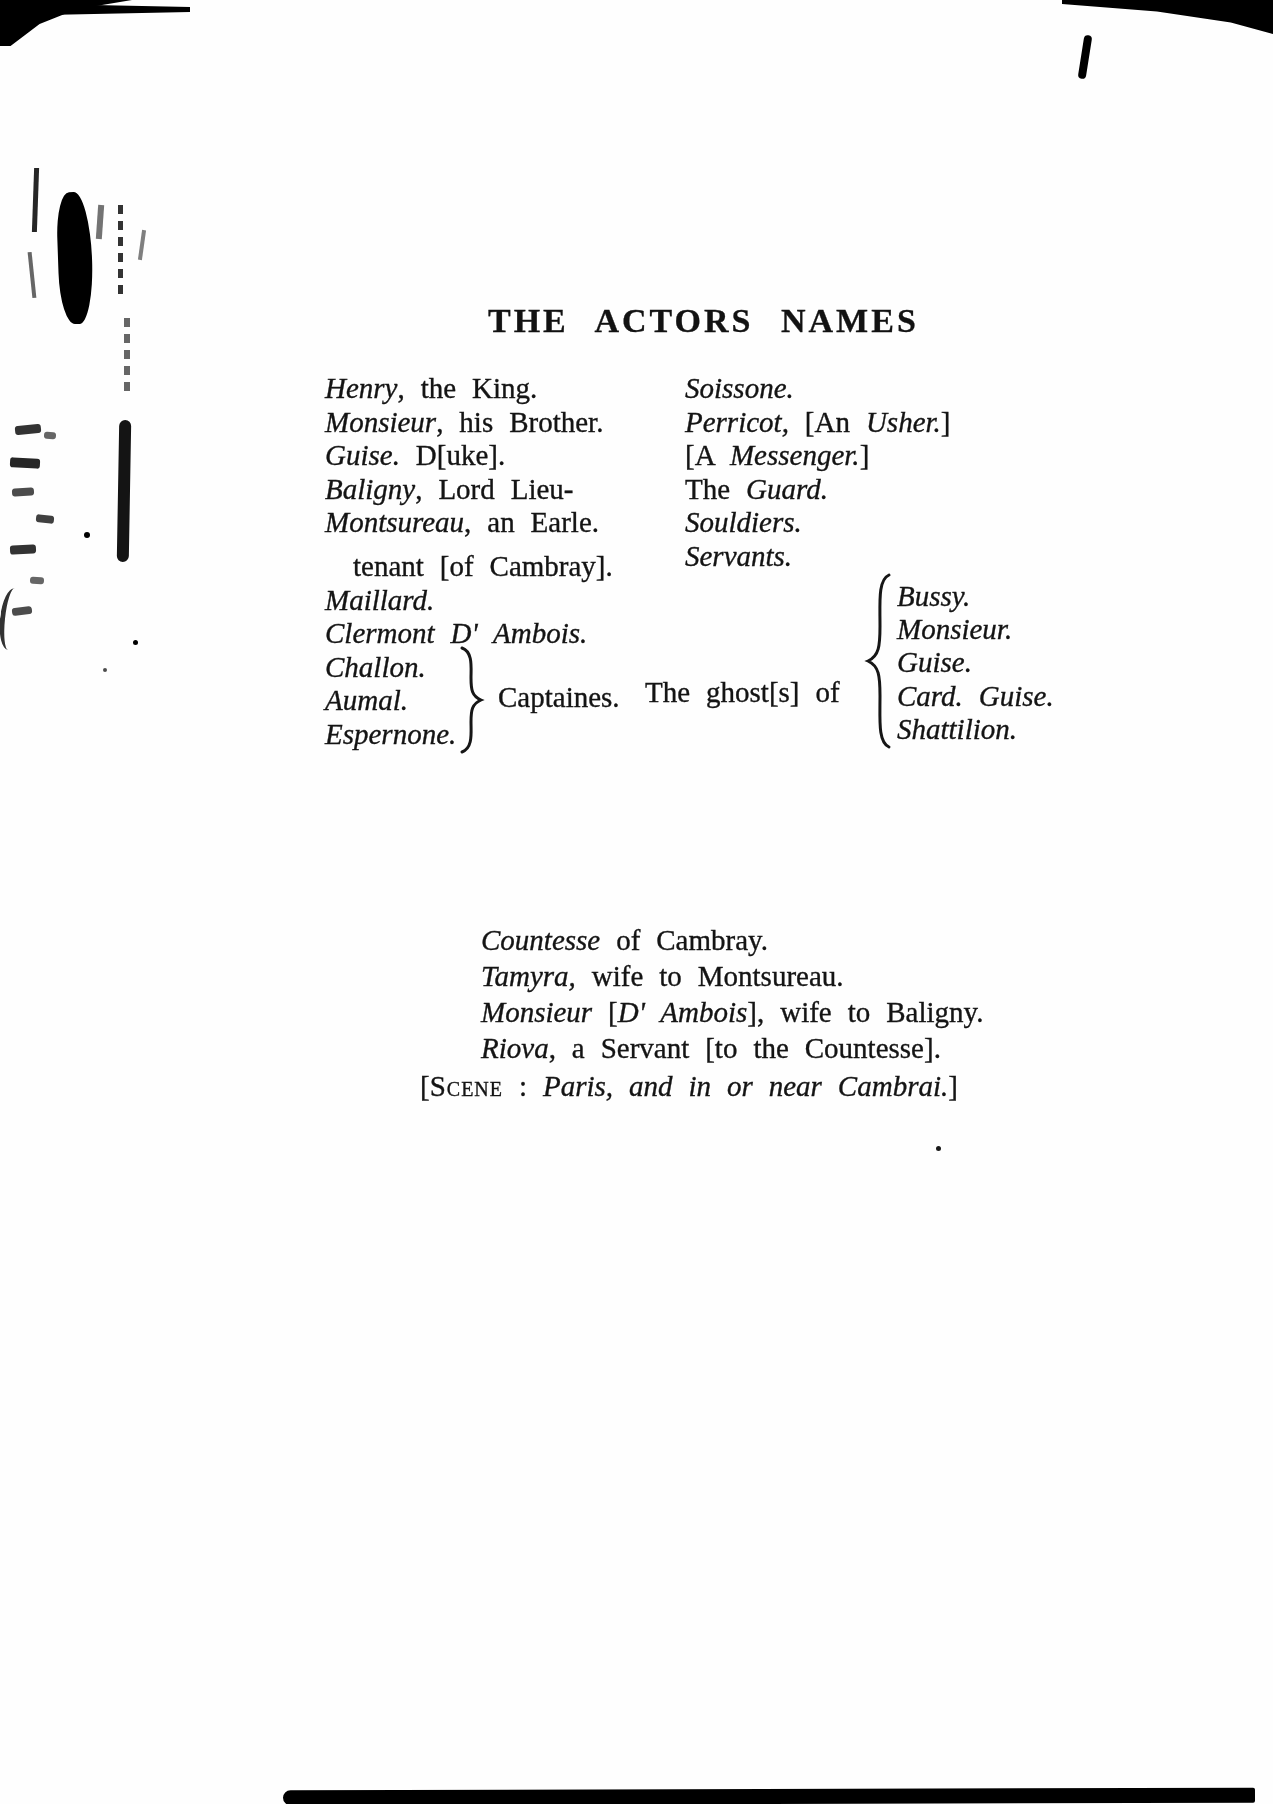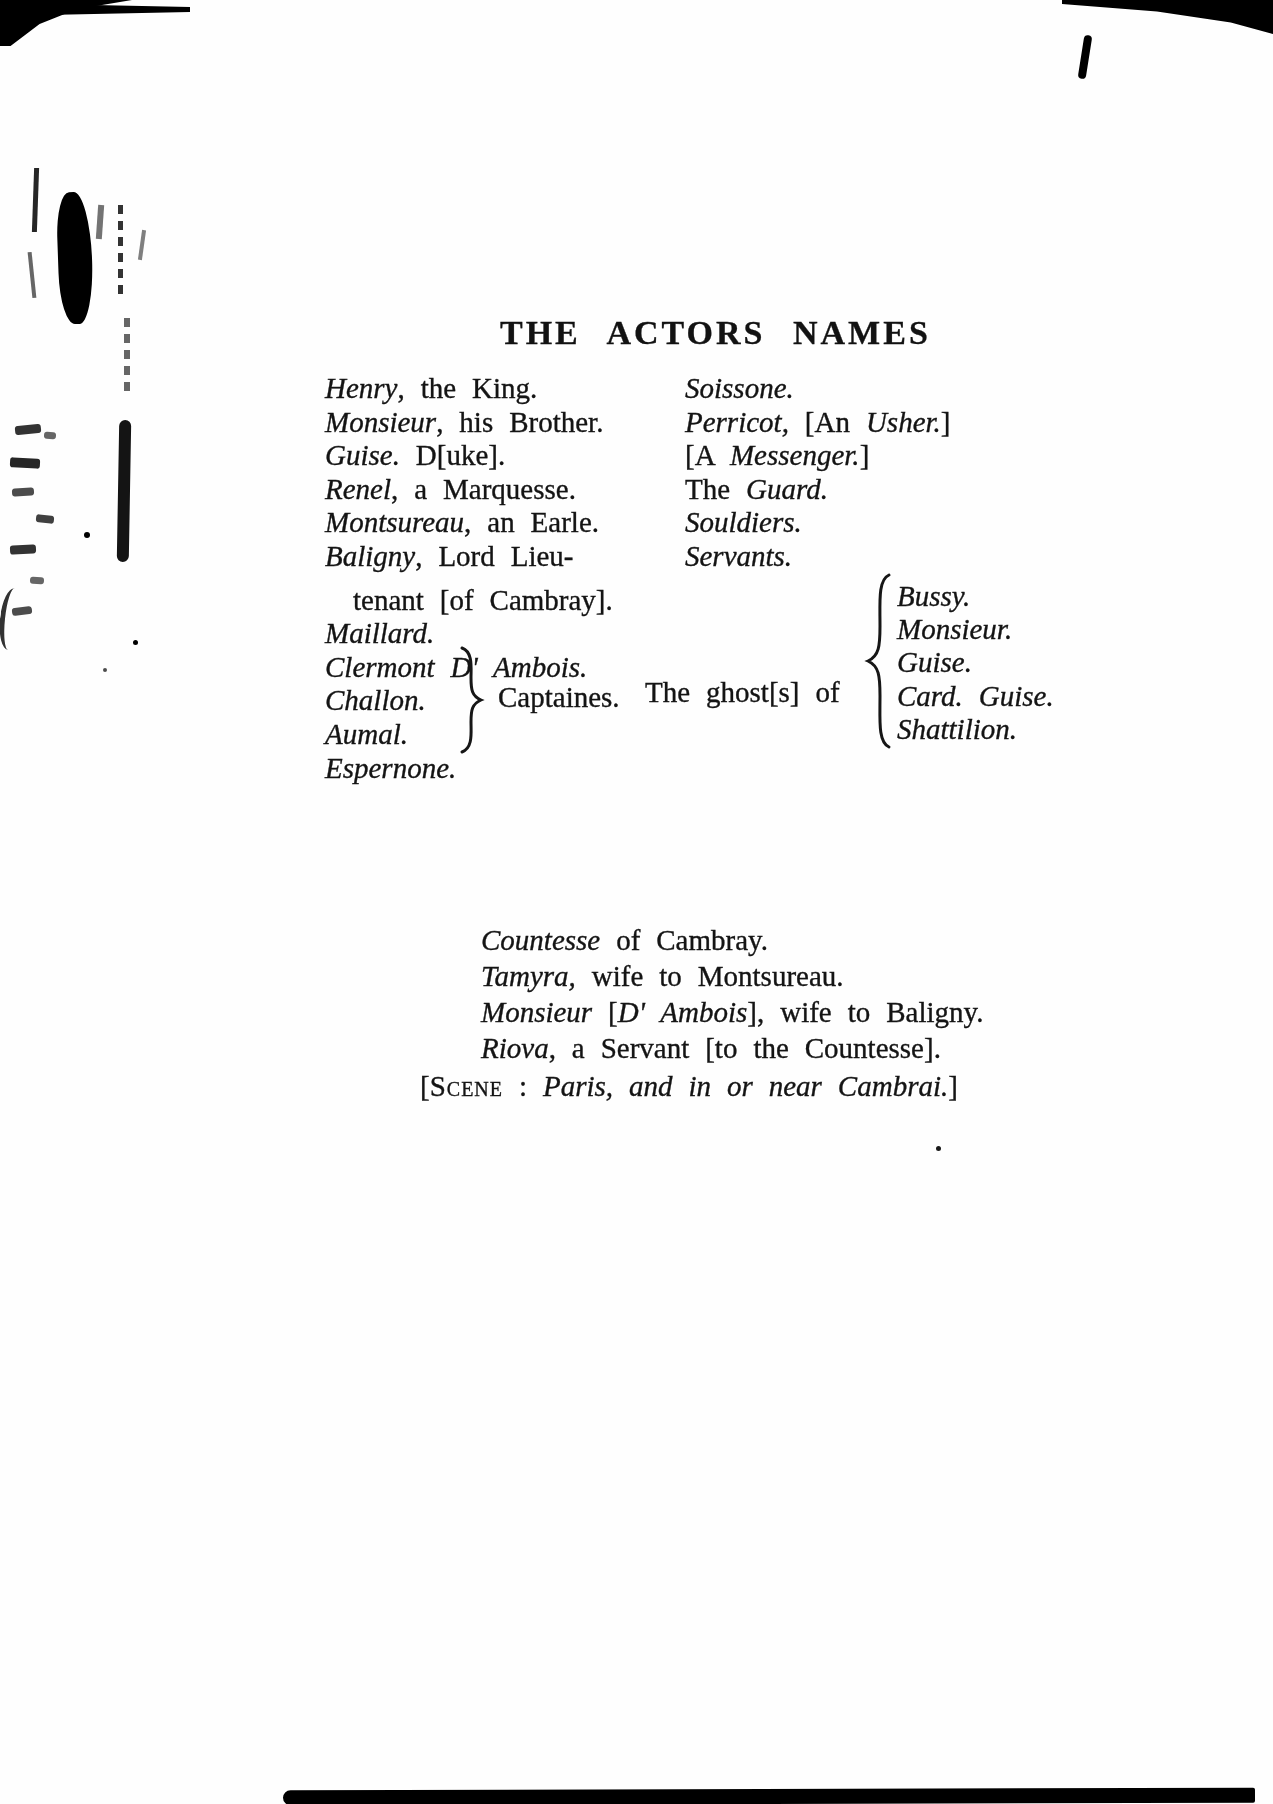--- a/index.html
+++ b/index.html
@@ -6,21 +6,21 @@
   html,body{margin:0;padding:0;}
   body{
     width:1273px;height:1804px;position:relative;overflow:hidden;
     background:#fefefe;
     font-family:"Liberation Serif","DejaVu Serif",serif;
     color:#141414;
   }
   .page{position:absolute;inset:0;}
   
   .title{
-    position:absolute;left:484px;top:298px;margin:16px;
+    position:absolute;left:484px;top:298px;margin:4px;
     font-size:34px;font-weight:700;letter-spacing:3px;word-spacing:16px;
     white-space:nowrap;color:#121212;
     -webkit-text-stroke:0.3px #111;
   }
   .textline{
     font-size:29px;line-height:33.6px;white-space:nowrap;
     word-spacing:0.30em;
     -webkit-text-stroke:0.35px #161616;
   }
   .col{position:absolute;}
@@ -80,23 +80,22 @@
     <div class="art" style="left:936px;top:1146px;width:5px;height:5px;border-radius:50%;opacity:.9;"></div>
     <div class="art" style="left:283px;top:1789px;width:972px;height:15px;border-radius:8px 2px 2px 8px;transform:rotate(-0.15deg);"></div>
   </div>
 
   <h1 class="title">THE ACTORS NAMES</h1>
 
   <div class="col col-left">
     <div class="textline"><span class="i">Henry</span><span class="r">, the King.</span></div>
     <div class="textline"><span class="i">Monsieur</span><span class="r">, his Brother.</span></div>
     <div class="textline"><span class="i">Guise.</span><span class="r"> D[uke].</span></div>
-    <div class="textline"><span class="i">Renel</span><span class="r">, a Marquesse.</span></div>
+    <div class="textline"><span class="i">Baligny</span><span class="r">, Lord Lieu-</span></div>
     <div class="textline"><span class="i">Montsureau</span><span class="r">, an Earle.</span></div>
-    <div class="textline"><span class="i">Baligny</span><span class="r">, Lord Lieu-</span></div>
     <div class="textline indent"><span class="r">tenant [of Cambray].</span></div>
     <div class="textline"><span class="i">Maillard.</span></div>
     <div class="textline"><span class="i">Clermont D' Ambois.</span></div>
     <div class="textline"><span class="i">Challon.</span></div>
     <div class="textline"><span class="i">Aumal.</span></div>
     <div class="textline"><span class="i">Espernone.</span></div>
   </div>
 
   <svg class="brace" style="left:458px;top:645px;" width="30" height="110" viewBox="0 0 30 110">
     <path d="M4,3 C15,7 13,22 13,33 C13,45 14,51 23,55 C14,59 13,65 13,77 C13,88 15,103 4,107" fill="none" stroke="#161616" stroke-width="3" stroke-linecap="round"></path>

